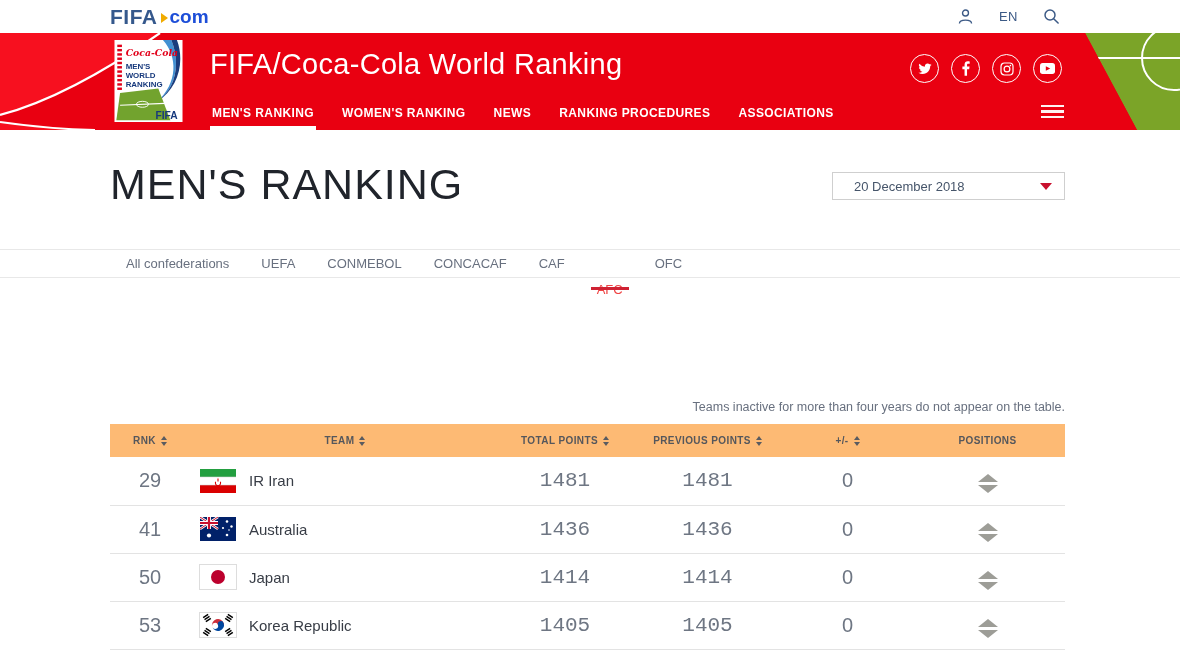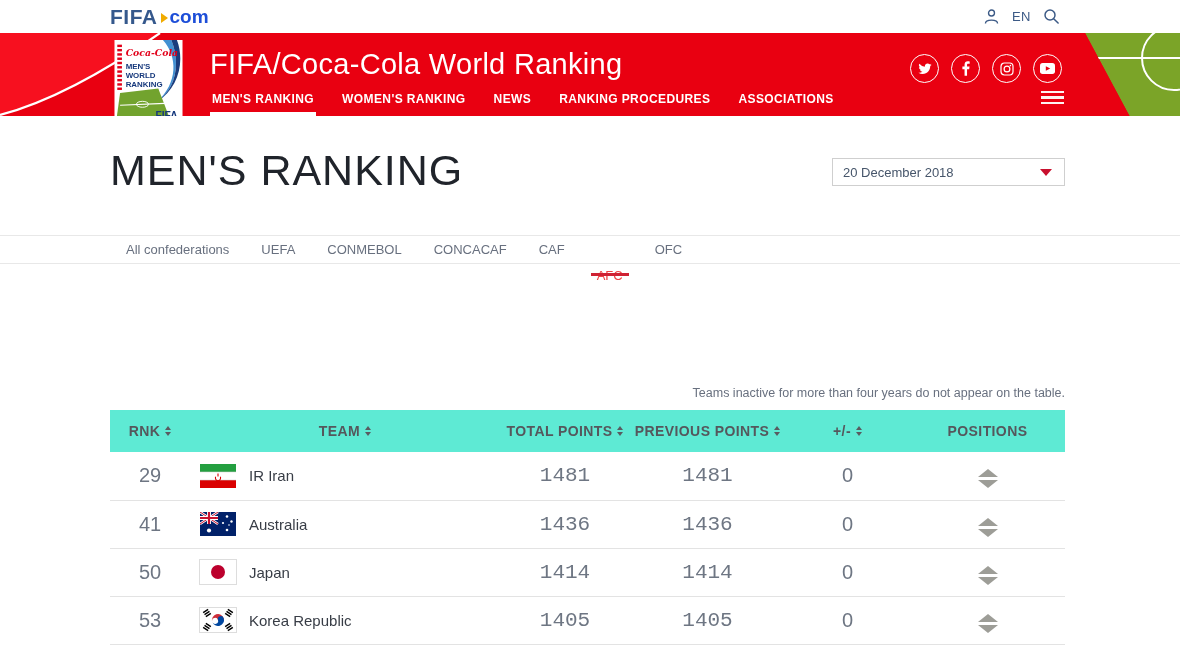--- a/index.html
+++ b/index.html
@@ -6,62 +6,62 @@
   html,body { width:1180px; height:652px; overflow:hidden; background:#fff;
               font-family:"Liberation Sans", sans-serif; }
 
   
   .topbar { height:33px; display:flex; align-items:center; background:#fff; position:relative; }
   .fifacom { margin-left:110px; display:flex; align-items:center; cursor:pointer; }
   .fifacom .f { font-size:21px; font-weight:bold; color:#35588c; letter-spacing:.5px; }
   .fifacom .tri { width:0; height:0; border-left:7px solid #f0ab00; border-top:5px solid transparent;
                   border-bottom:5px solid transparent; margin:3px 2px 0 3px; }
   .fifacom .c { font-size:19px; font-weight:700; color:#1d4ed8; }
-  .topbar-right { margin-left:auto; margin-right:120px; display:flex; align-items:center; gap:12px; }
+  .topbar-right { margin-left:auto; margin-right:120px; display:flex; align-items:center; gap:25px; }
   .topbar-right svg { display:block; }
   .lang { font-size:13px; color:#3c5a86; letter-spacing:.5px; cursor:pointer; }
 
   
-  .band { position:relative; height:83px; background:#e90011; overflow:hidden; }
+  .band { position:relative; height:97px; background:#e90011; overflow:hidden; }
   .band-bg { position:absolute; left:0; top:0; width:1180px; height:97px; }
   .badge { position:absolute; left:112px; top:7px; width:73px; height:82px; }
   .band-title { position:absolute; left:210px; top:15px; color:#fff; font-size:29px; font-weight:400;
                 letter-spacing:.3px; }
   .social { position:absolute; left:910px; top:21px; display:flex; gap:12px; }
   .social-btn { width:29px; height:29px; border:1.5px solid #fff; border-radius:50%;
                 display:flex; align-items:center; justify-content:center; cursor:pointer; }
   .band-nav { position:absolute; left:210px; bottom:0; display:flex; gap:24px; }
   .nav-item { position:relative; color:#fff; font-size:12px; font-weight:bold; letter-spacing:.4px;
               padding:6px 2px 10px; cursor:pointer; text-decoration:none; }
   .nav-item.active::after { content:''; position:absolute; left:0; right:0; bottom:0; height:4px; background:#fff; }
   .hamburger { position:absolute; left:1041px; bottom:9px; width:23px; cursor:pointer; }
   .hamburger i { display:block; height:2.5px; background:#fff; margin-bottom:3px; opacity:.95; }
 
   
   .title-row { height:98px; display:flex; justify-content:space-between; padding:0 115px 0 110px; }
   .page-title { margin-top:30px; font-size:43px; font-weight:300; color:#20242b; letter-spacing:1px; }
   .date-select { margin-top:42px; width:233px; height:28px; border:1px solid #cfcfcf; background:#fff;
                  display:flex; align-items:center; justify-content:space-between;
-                 padding:0 12px 0 10px; font-size:13px; color:#46556a; cursor:pointer; }
+                 padding:0 12px 0 21px; font-size:13px; color:#46556a; cursor:pointer; }
   .date-caret { width:0; height:0; border-top:7px solid #c8102e; border-left:6px solid transparent;
                 border-right:6px solid transparent; }
 
   
   .tabs-bar { margin-top:21px; height:29px; border-top:1px solid #e8e8e8; border-bottom:1px solid #e8e8e8;
               display:flex; align-items:stretch; gap:32px; padding-left:126px; }
   .tab { font-size:13px; color:#68707f; display:flex; align-items:center; cursor:pointer;
          position:relative; text-decoration:none; }
   .tab.active { color:#ef4444;margin-top:39px; }
   .tab.active::after { content:''; position:absolute; left:-6px; right:-6px; bottom:-1px; height:3px; background:#cf2233; }
 
   
   .table-wrap { margin:122px 12px 0 110px; width:955px; }
   .inactive-note { text-align:right; font-size:12.5px; color:#68707f; margin-bottom:10px; }
   table { width:955px; border-collapse:collapse; table-layout:fixed; }
-  thead th { height:42px; background:#5eead4; font-size:14px; font-weight:bold; color:#55575c;
+  thead th { height:33px; background:#fdba74; font-size:10px; font-weight:bold; color:#55575c;
              letter-spacing:.4px; text-align:center; cursor:pointer; }
   thead th .th-inner { display:inline-flex; align-items:center; gap:5px; }
   .sort { display:inline-flex; flex-direction:column; align-items:center; }
   .sort .up { width:0; height:0; border-left:3.5px solid transparent; border-right:3.5px solid transparent;
               border-bottom:4.5px solid #595b60; }
   .sort .dn { width:0; height:0; border-left:3.5px solid transparent; border-right:3.5px solid transparent;
               border-top:4.5px solid #595b60; margin-top:2px; }
   tbody td { height:48px; border-bottom:1px solid #e3e3e3; text-align:center; background:#fff; }
   td.c-rank { font-size:20px; color:#6e7683; }
   td.c-team { text-align:left; }

